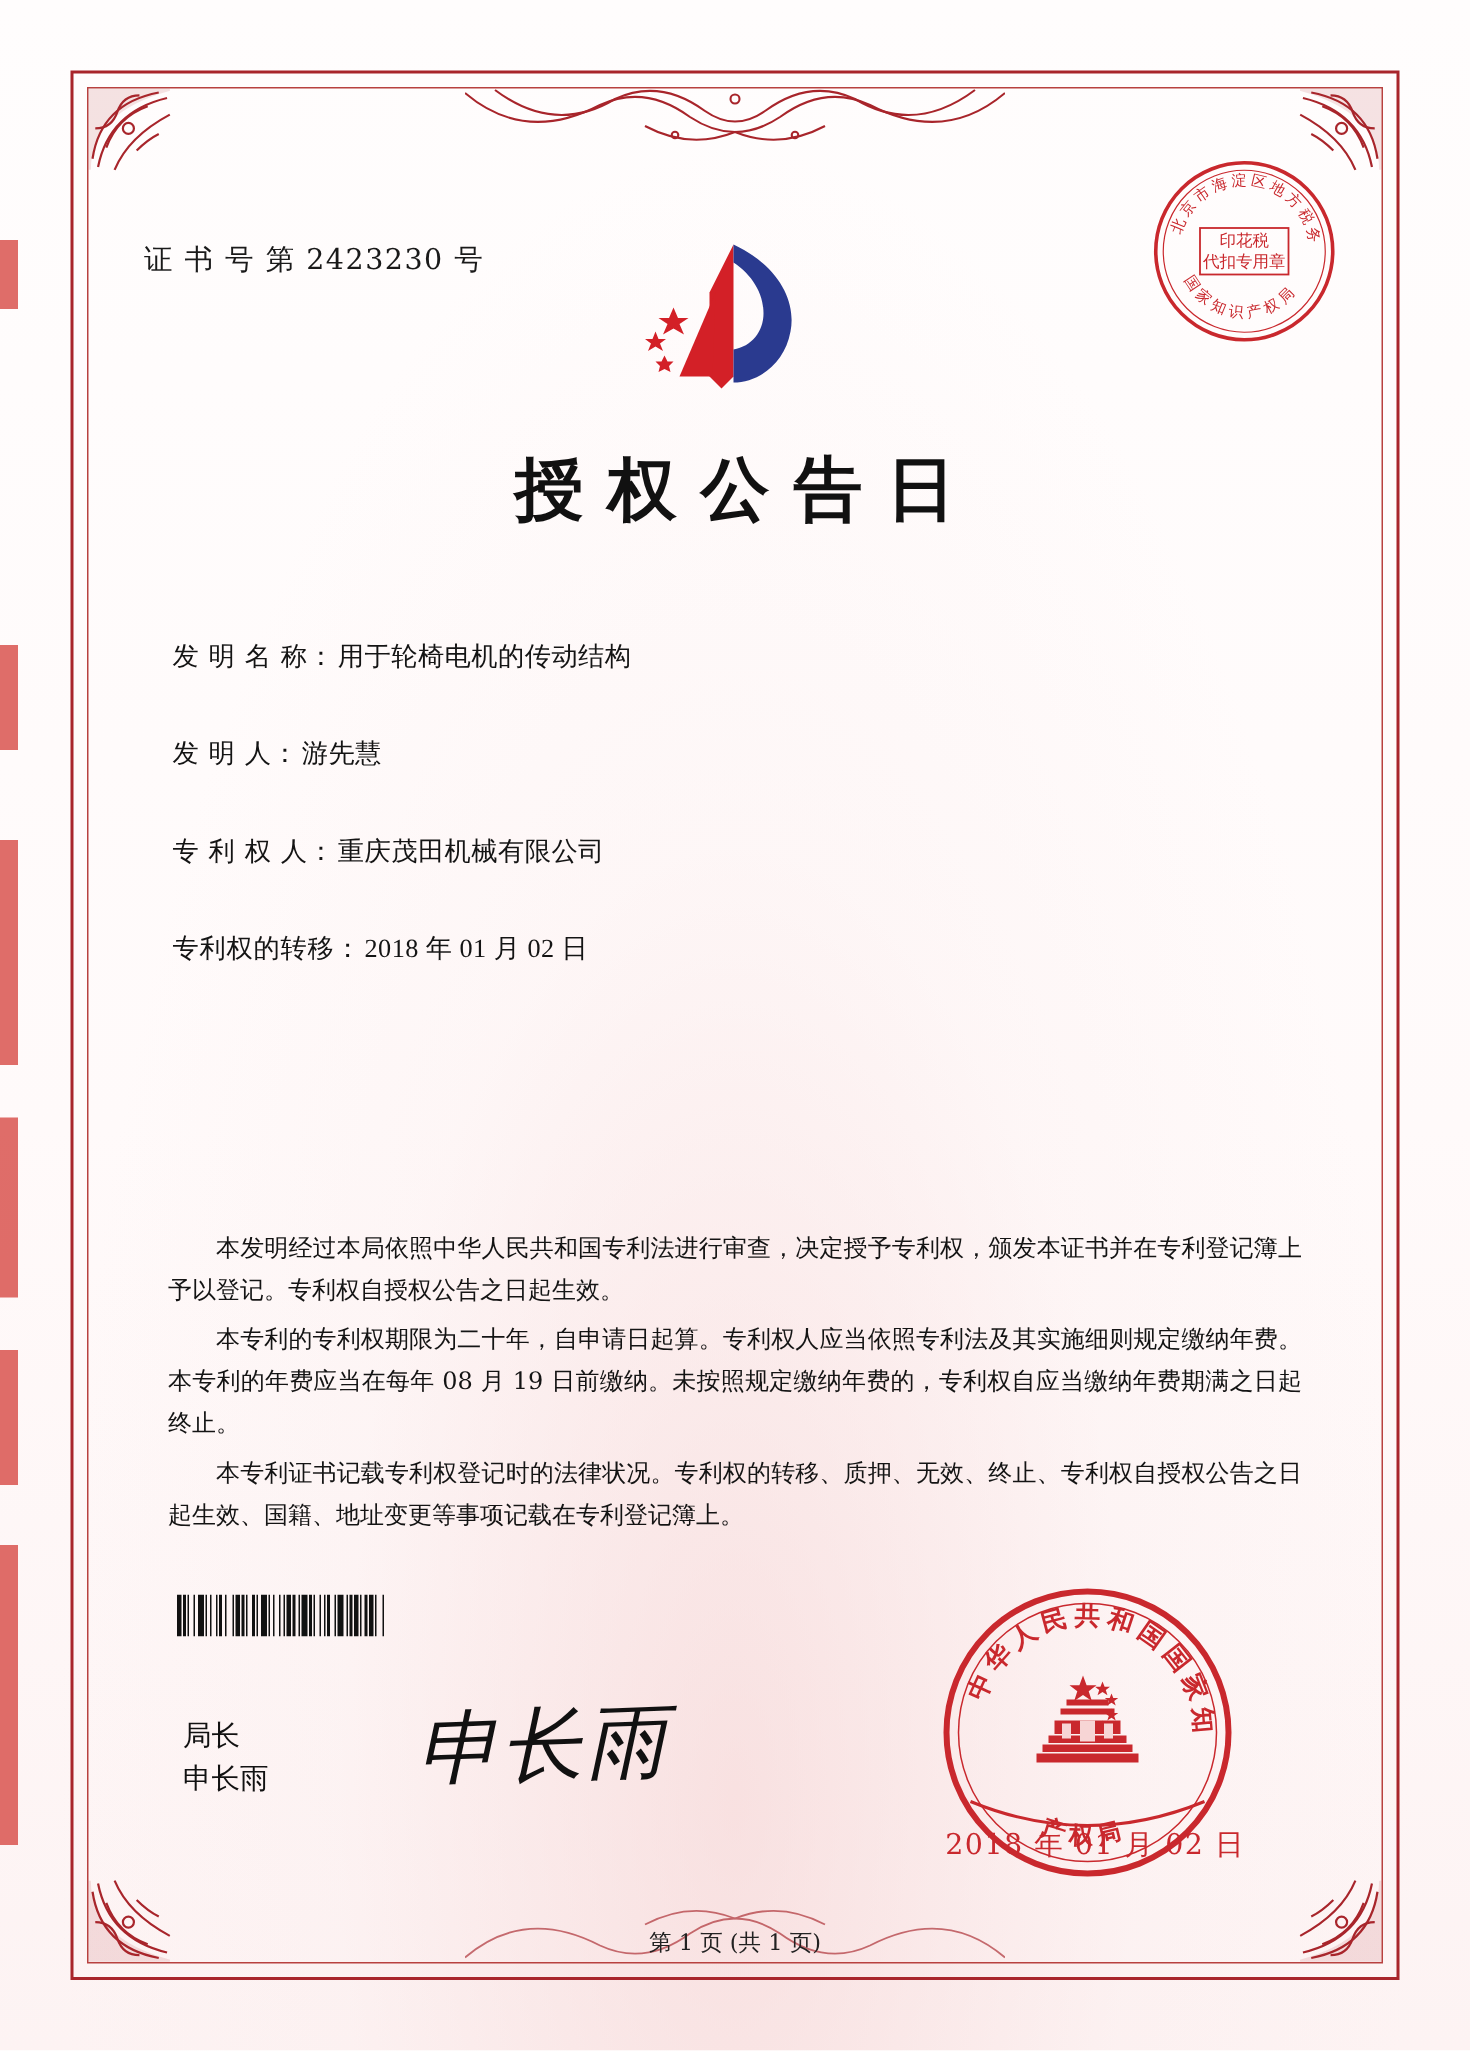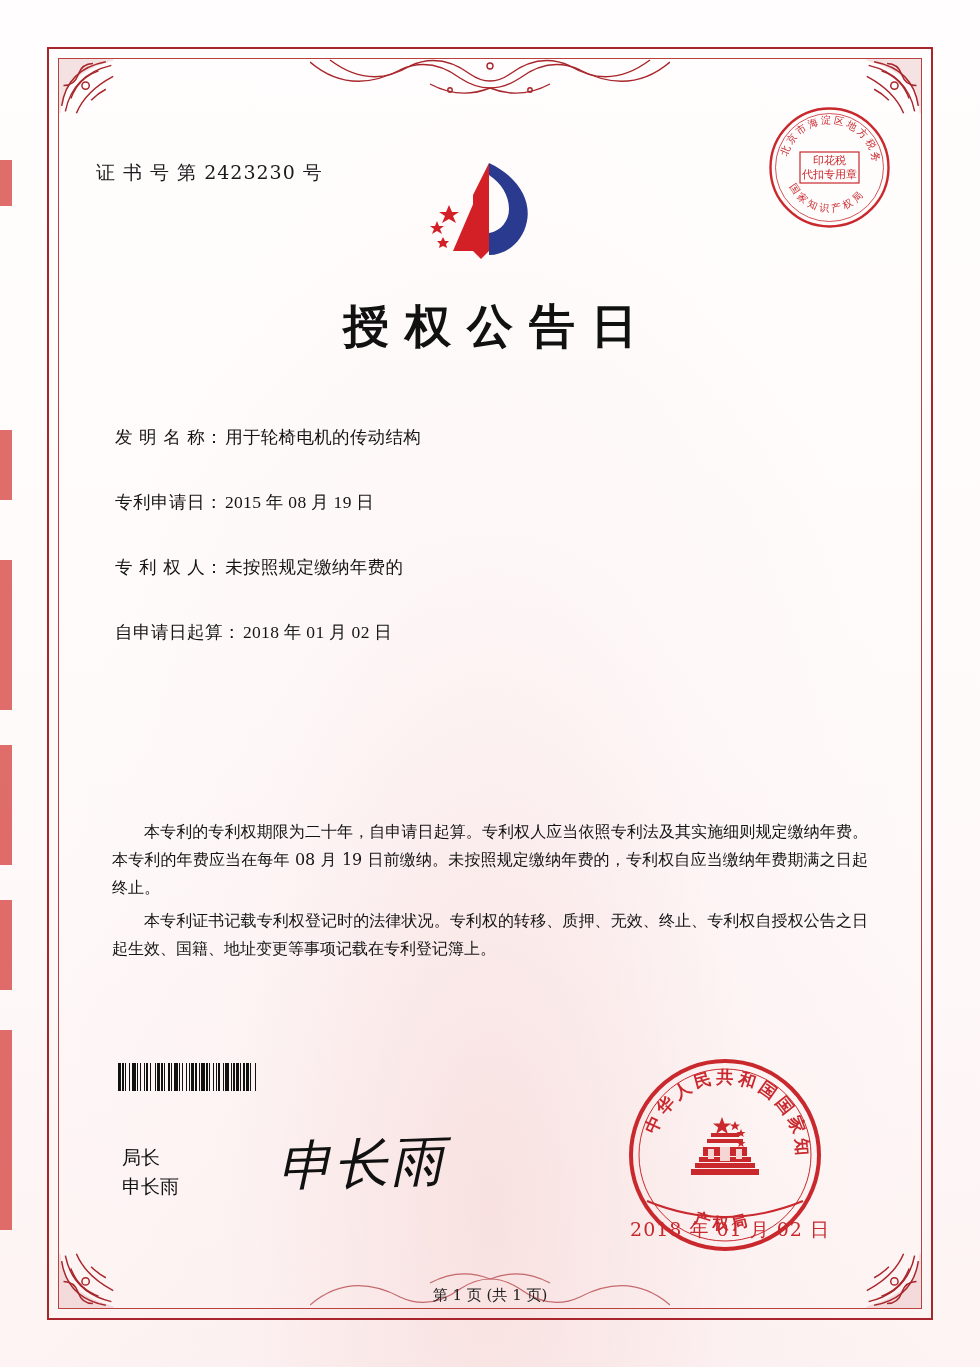--- a/index.html
+++ b/index.html
@@ -269,34 +269,35 @@
   </div>
 
   <div class="title">授权公告日</div>
 
   <div class="fields">
     <div class="field">
       <span class="lbl">发 明 名 称：</span>
       <span class="val">用于轮椅电机的传动结构</span>
     </div>
     <div class="field">
-      <span class="lbl">专利申请日：</span>
-      <span class="val">2015 年 08 月 19 日</span>
+      <span class="lbl">发 明 人：</span>
+      <span class="val">游先慧</span>
     </div>
     <div class="field">
       <span class="lbl">专 利 权 人：</span>
-      <span class="val">未按照规定缴纳年费的</span>
+      <span class="val">重庆茂田机械有限公司</span>
     </div>
     <div class="field">
-      <span class="lbl">自申请日起算：</span>
+      <span class="lbl">专利权的转移：</span>
       <span class="val">2018 年 01 月 02 日</span>
     </div>
   </div>
 
   <div class="body-text">
+    <p>本发明经过本局依照中华人民共和国专利法进行审查，决定授予专利权，颁发本证书并在专利登记簿上予以登记。专利权自授权公告之日起生效。</p>
     <p>本专利的专利权期限为二十年，自申请日起算。专利权人应当依照专利法及其实施细则规定缴纳年费。本专利的年费应当在每年 08 月 19 日前缴纳。未按照规定缴纳年费的，专利权自应当缴纳年费期满之日起终止。</p>
     <p>本专利证书记载专利权登记时的法律状况。专利权的转移、质押、无效、终止、专利权自授权公告之日起生效、国籍、地址变更等事项记载在专利登记簿上。</p>
   </div>
 
   <div class="barcode" id="barcode">
       <i style="width:3px;background:#111"></i>
       <i style="width:1px;background:transparent"></i>
       <i style="width:2px;background:#111"></i>
       <i style="width:1px;background:transparent"></i>
       <i style="width:1px;background:#111"></i>

